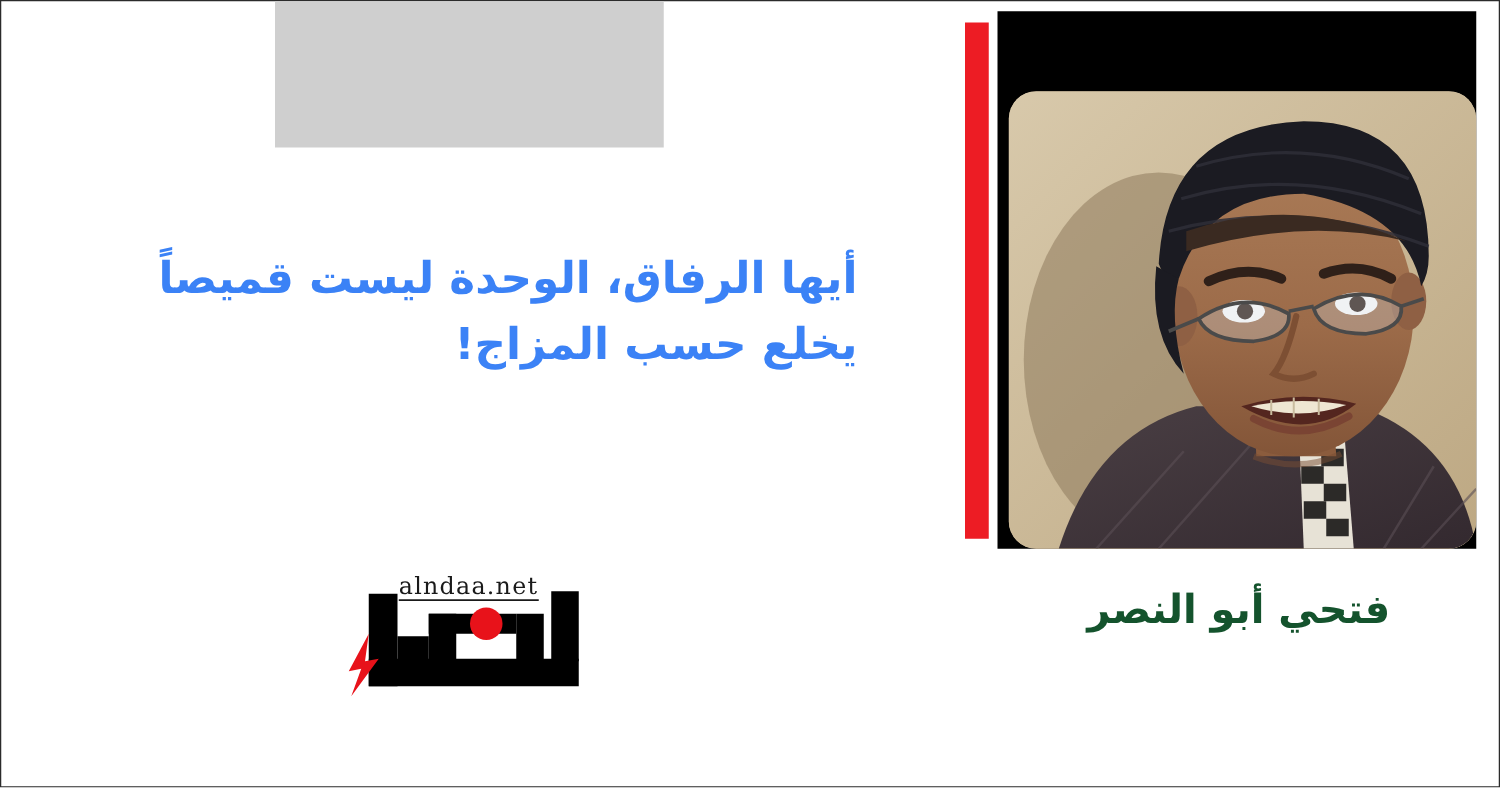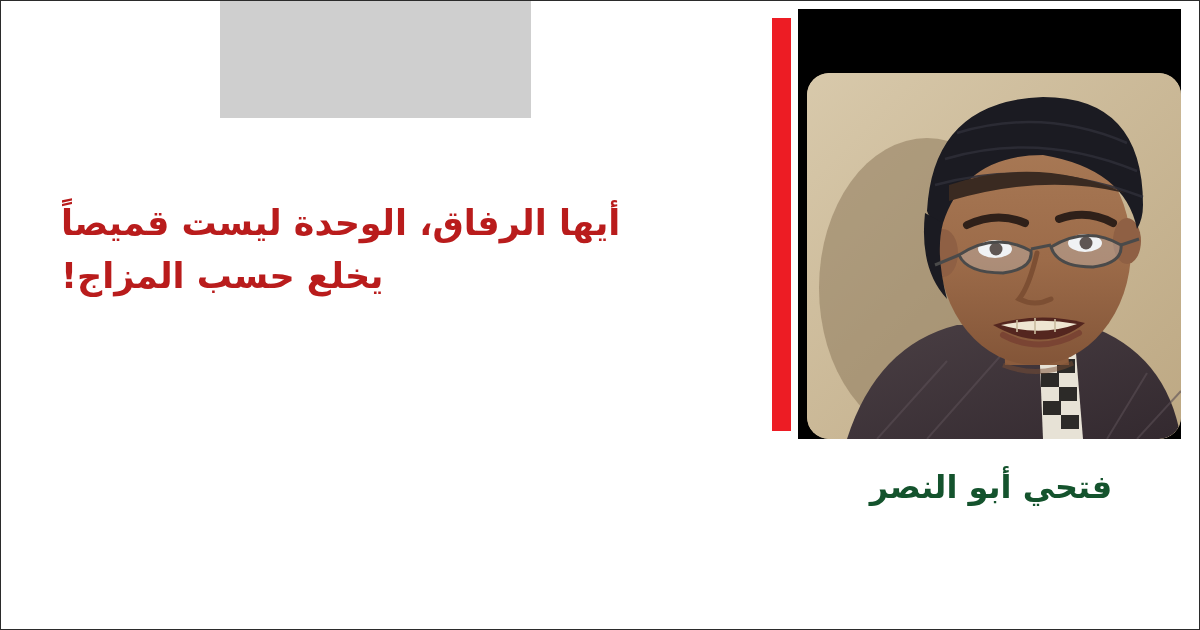--- a/index.html
+++ b/index.html
@@ -29,24 +29,24 @@
     height: 117px;
     background: #cfcfcf;
   }
 
   
   .headline {
     position: absolute;
     left: 60px;
     top: 196px;
     width: 625px;
-    text-align: left;
+    text-align: right;
     direction: rtl;
     unicode-bidi: embed;
-    color: #b91c1c;
+    color: #3b82f6;
     font-size: 35px;
     font-weight: bold;
     line-height: 1.52;
     letter-spacing: 0px;
   }
 
   
   .logo-lockup {
     position: absolute;
     left: 272px;
@@ -115,20 +115,48 @@
 </style>
 </head>
 <body>
 
 <div class="canvas">
 
   <div class="placeholder-box"></div>
 
   <div class="headline">أيها الرفاق، الوحدة ليست قميصاً يخلع حسب المزاج!</div>
 
+  <div class="logo-lockup">
+    <svg class="logo-svg" viewBox="0 0 215 110" xmlns="http://www.w3.org/2000/svg">
+
+      <g fill="#000000">
+
+        <rect x="22" y="22" width="23" height="74"></rect>
+
+        <rect x="22" y="74" width="168" height="22"></rect>
+
+        <rect x="45" y="56" width="25" height="20"></rect>
+
+        <rect x="70" y="38" width="22" height="38"></rect>
+
+        <rect x="70" y="38" width="70" height="16"></rect>
+
+        <rect x="140" y="38" width="22" height="38"></rect>
+
+        <rect x="168" y="20" width="22" height="56"></rect>
+      </g>
+
+      <circle cx="116" cy="46" r="13" fill="#e8121a"></circle>
+
+      <path d="M22 54 L6 84 L16 82 L8 104 L30 74 L19 76 Z" fill="#e8121a"></path>
+
+      <text class="logo-domain" x="46" y="22">alndaa.net</text>
+      <line x1="46" y1="27" x2="158" y2="27" stroke="#1a1a1a" stroke-width="1.4"></line>
+    </svg>
+  </div>
 
   <div class="red-bar"></div>
 
   <div class="photo-frame"></div>
 
   <div class="photo">
     <svg class="photo-svg" viewBox="0 0 374 366" xmlns="http://www.w3.org/2000/svg" preserveAspectRatio="xMidYMid slice">
       <defs>
         <linearGradient id="bgWall" x1="0" y1="0" x2="1" y2="1">
           <stop offset="0%" stop-color="#d8c9ab"></stop>

